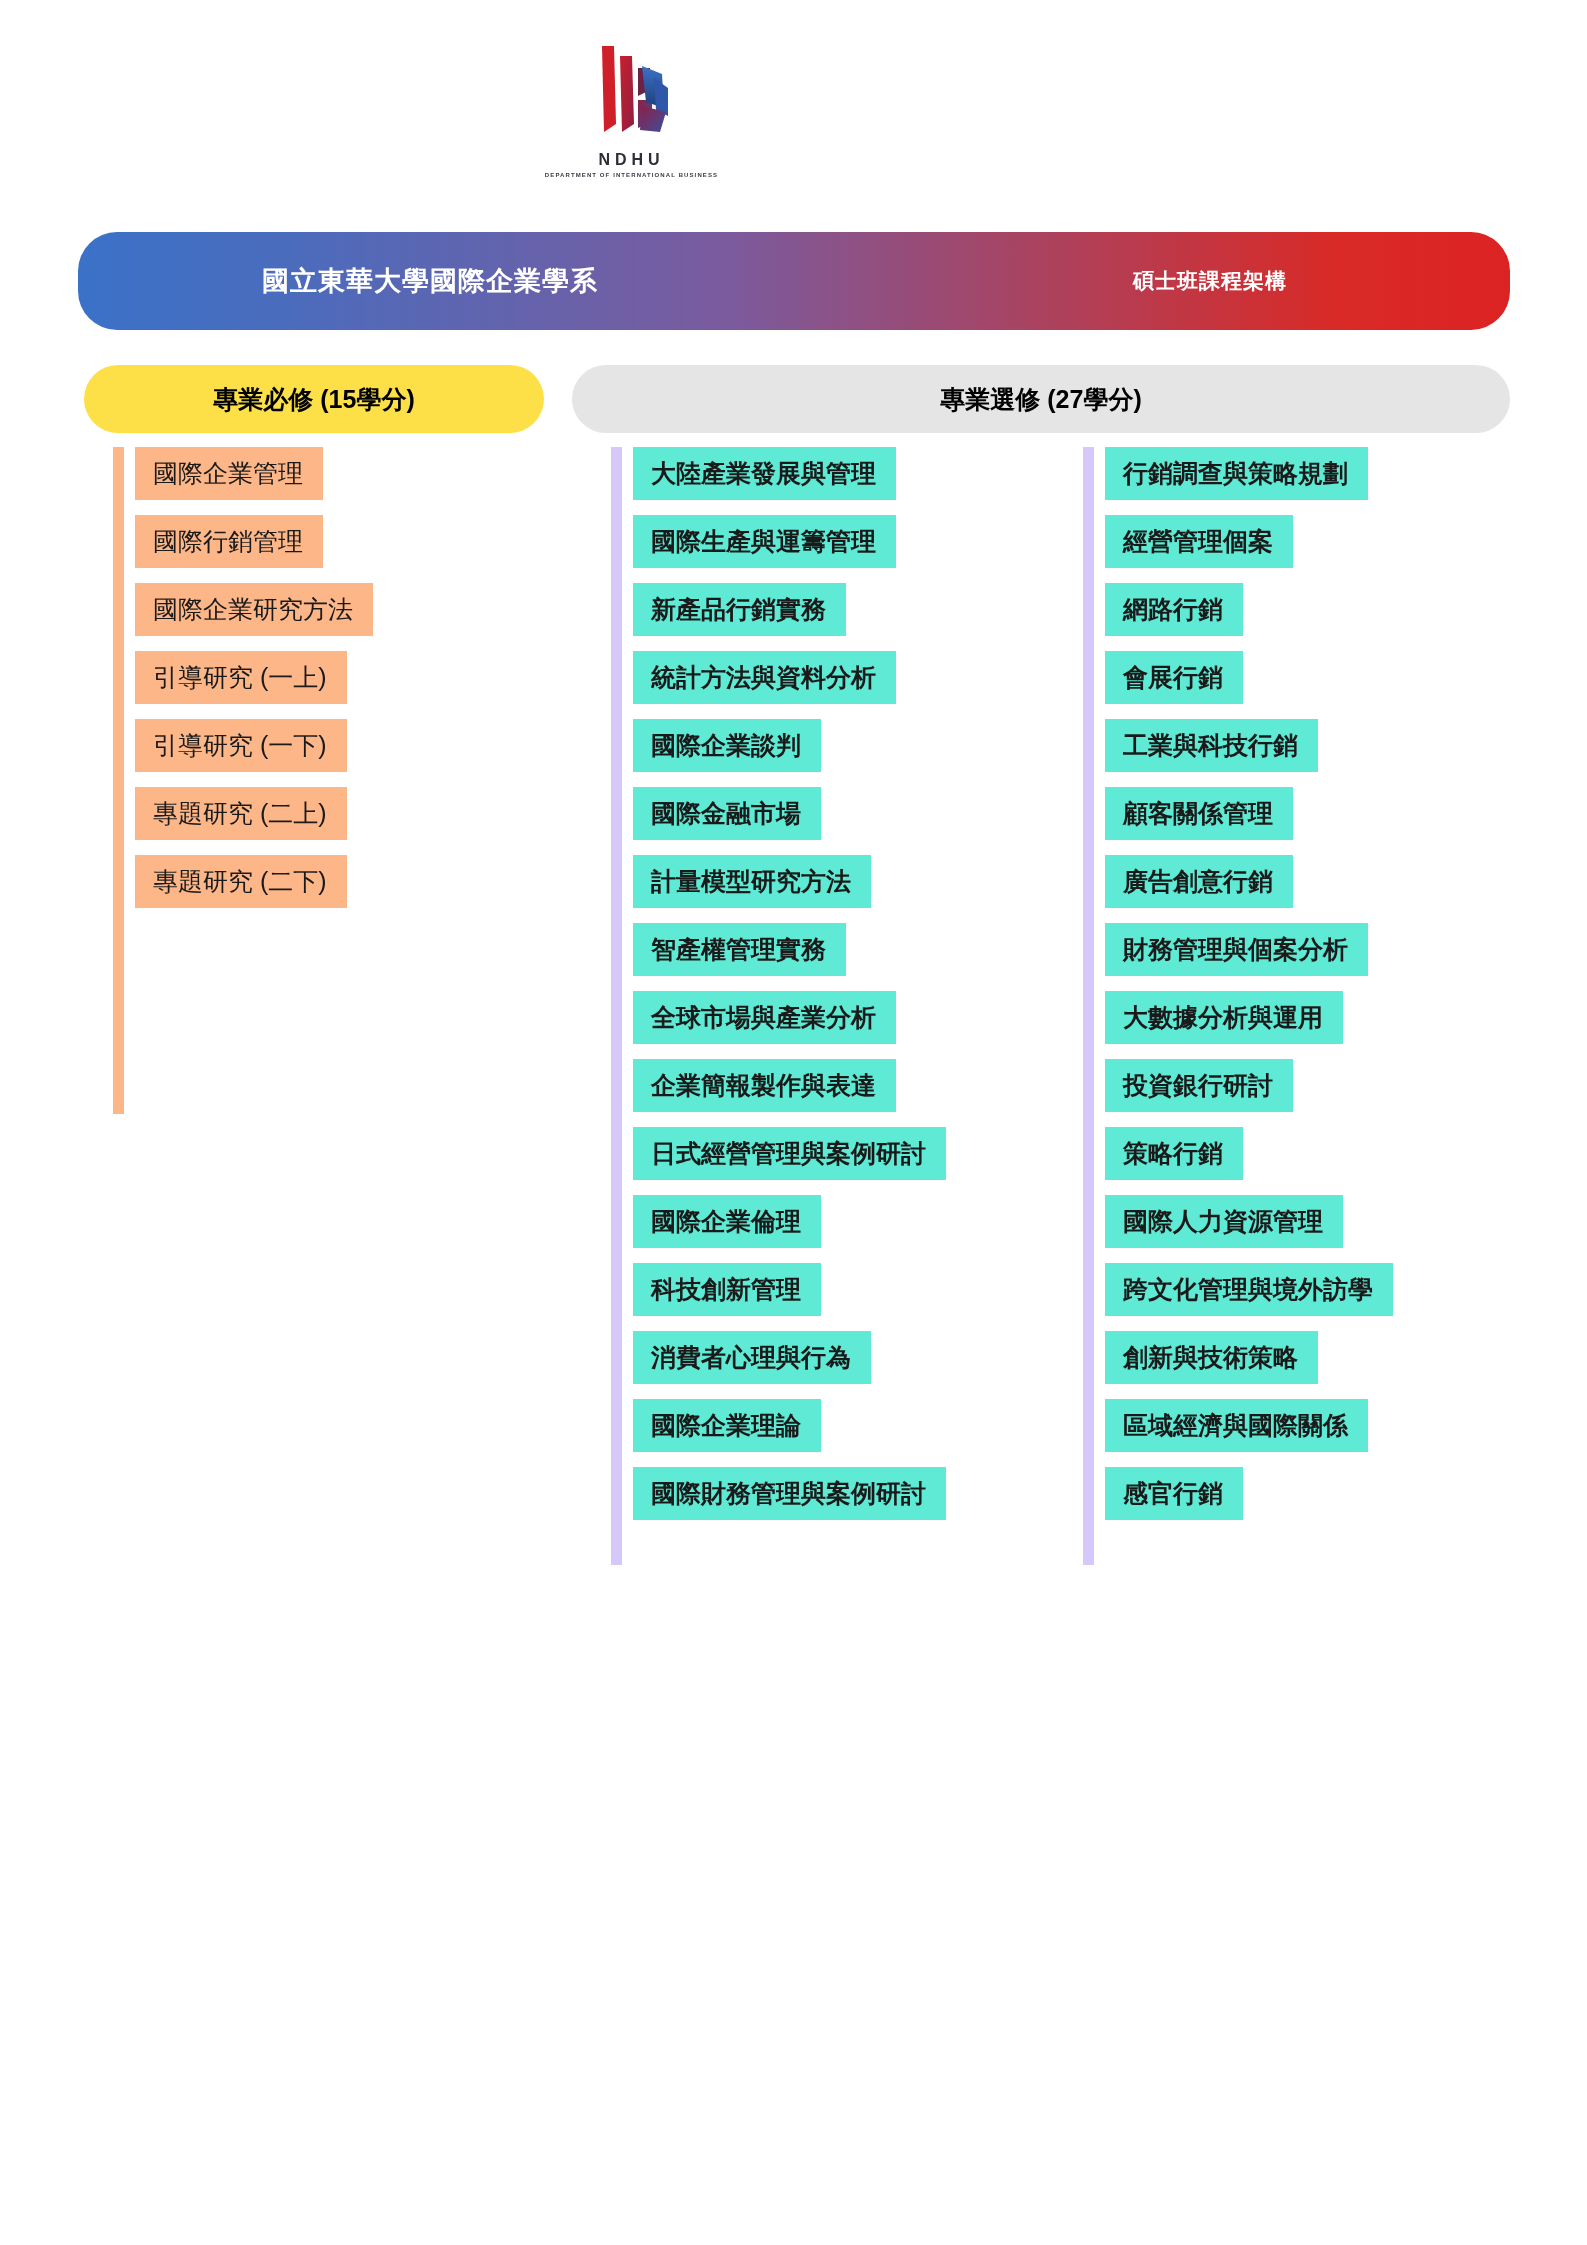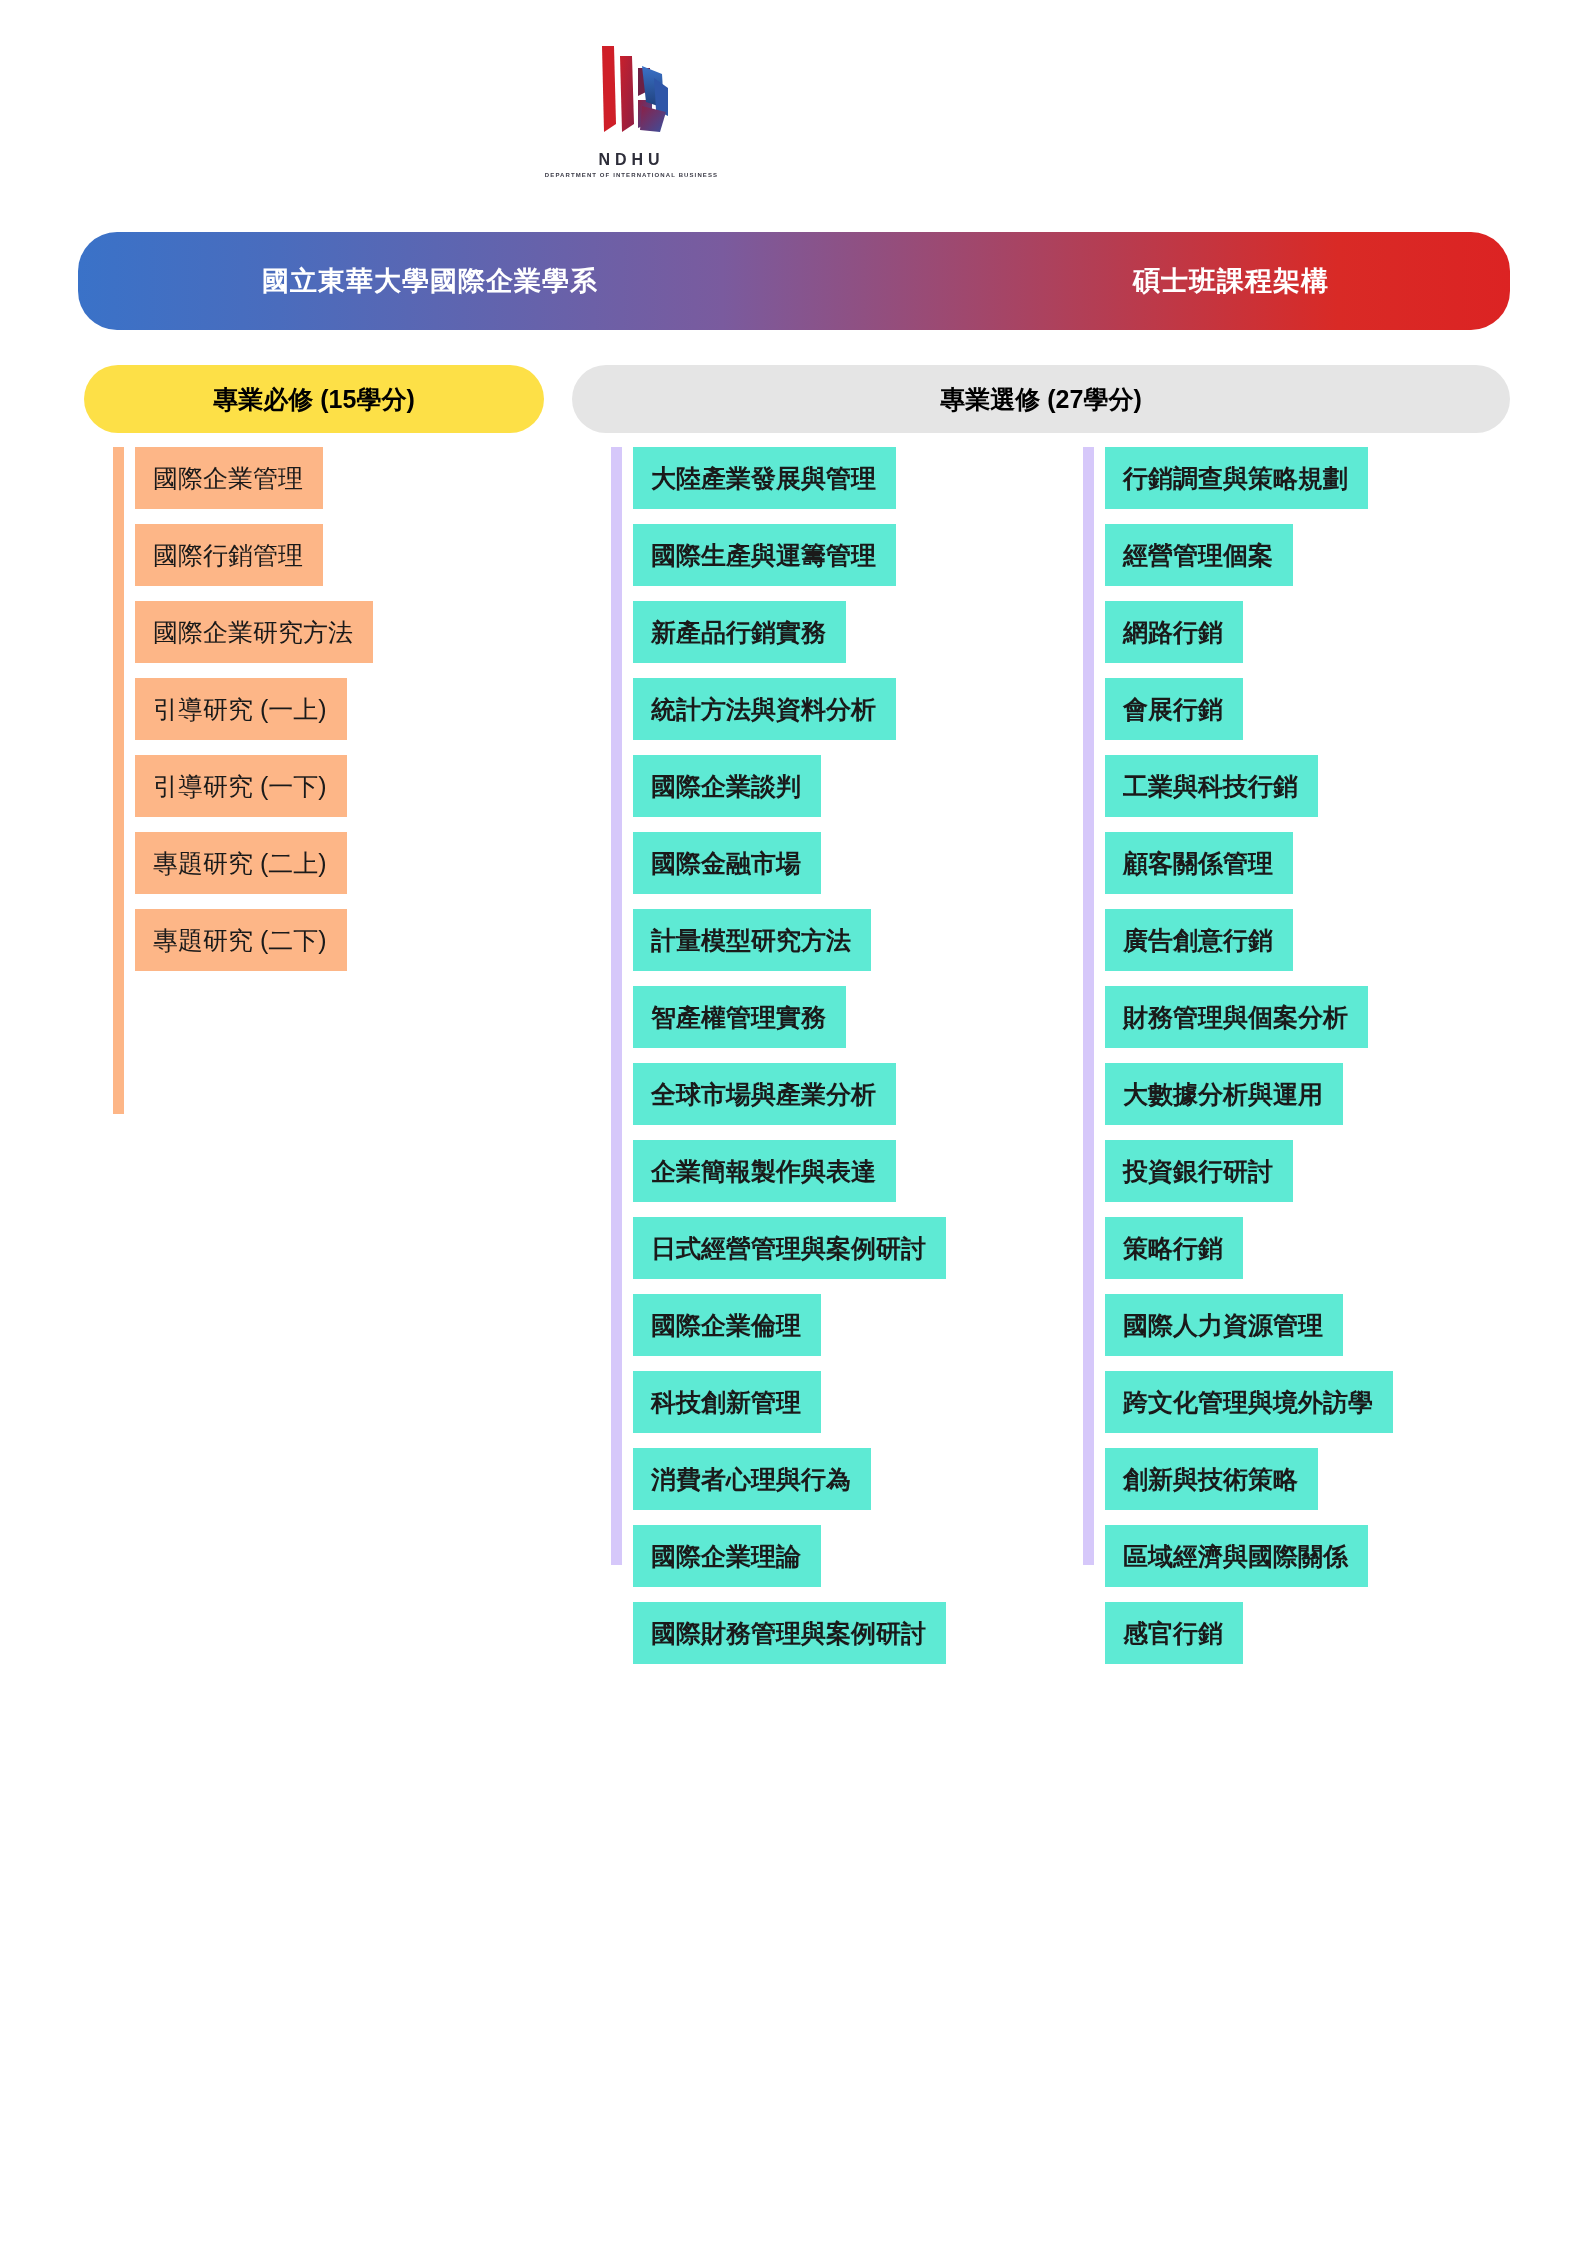--- a/index.html
+++ b/index.html
@@ -67,21 +67,21 @@
     color: #ffffff;
     font-size: 27px;
     font-weight: bold;
     letter-spacing: 1px;
     white-space: nowrap;
   }
   .banner-right {
     position: absolute;
     left: 1055px;
     color: #ffffff;
-    font-size: 27px;
+    font-size: 21px;
     font-weight: bold;
     letter-spacing: 1px;
     white-space: nowrap;
   }
 
   
   .pill {
     position: absolute;
     height: 68px;
     border-radius: 34px;
@@ -125,21 +125,21 @@
   .rail-elective-1 { left: 611px; height: 1118px; background: #d6c8fa; }
   .rail-elective-2 { left: 1083px; height: 1118px; background: #d6c8fa; }
 
   .course-list {
     position: relative;
     display: flex;
     flex-direction: column;
     z-index: 2;
   }
   .course {
-    height: 62px;
+    height: 53px;
     margin-bottom: 15px;
     margin-left: 22px;
     display: flex;
     align-items: center;
     box-sizing: border-box;
     padding: 0 20px 0 18px;
     font-size: 25px;
     color: #1a1a1a;
     white-space: nowrap;
     width: max-content;

